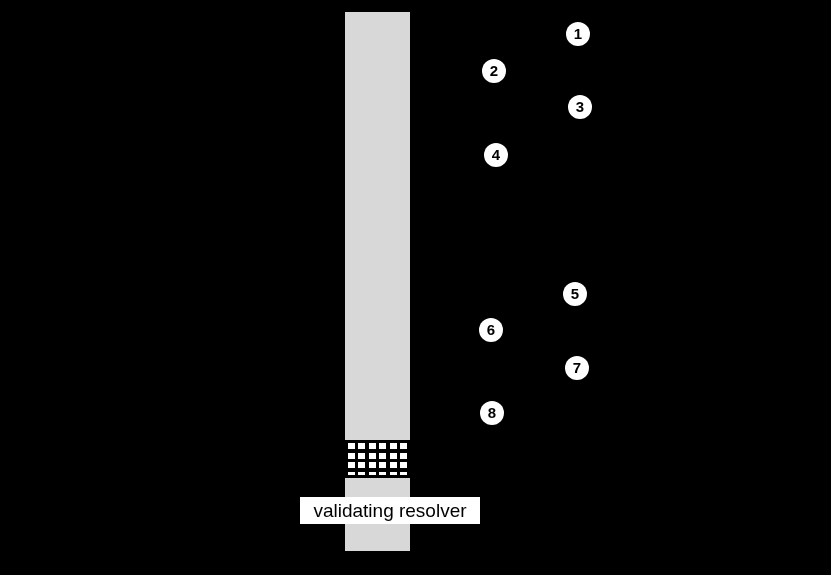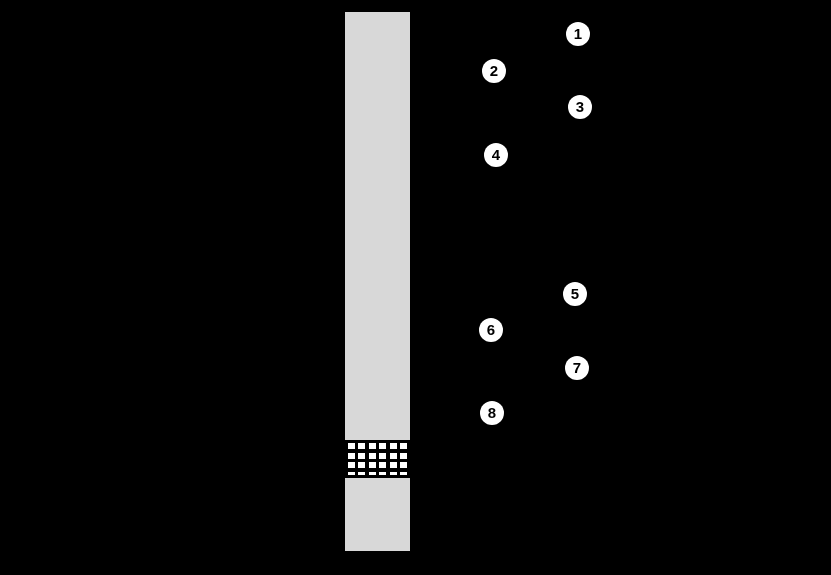--- a/index.html
+++ b/index.html
@@ -76,20 +76,21 @@
 </style>
 </head>
 <body>
 
 <div id="canvas">
 
   <div class="lifeline"></div>
 
   <div class="hatch"></div>
 
+  <div class="actor-label">validating resolver</div>
 
   <div class="step step-1">1</div>
   <div class="step step-2">2</div>
   <div class="step step-3">3</div>
   <div class="step step-4">4</div>
   <div class="step step-5">5</div>
   <div class="step step-6">6</div>
   <div class="step step-7">7</div>
   <div class="step step-8">8</div>
 

